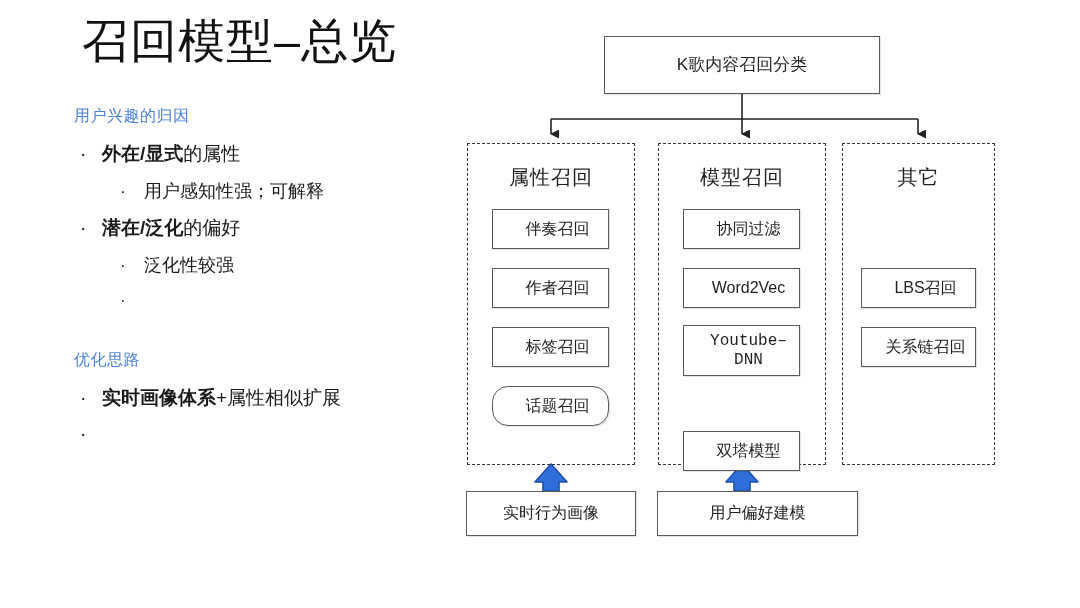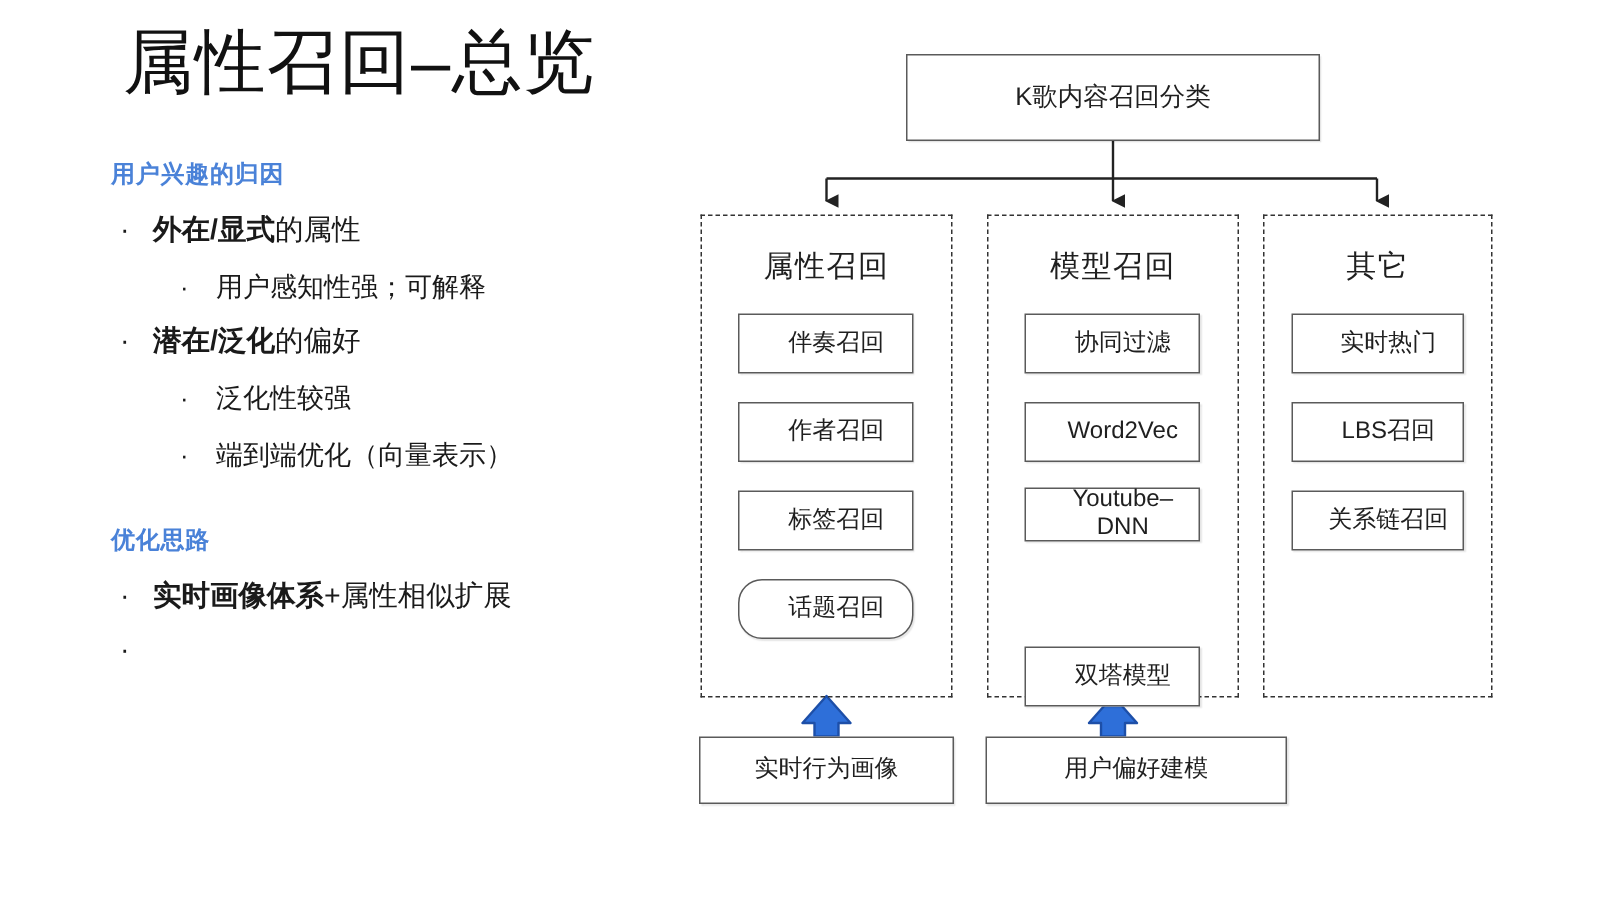--- a/index.html
+++ b/index.html
@@ -27,21 +27,21 @@
     font-weight: 400;
     letter-spacing: 1px;
     color: #111111;
     white-space: nowrap;
   }
 
   .section-head {
     position: absolute;
     left: 74px;
     font-size: 16px;
-    font-weight: bold;
+    font-weight: normal;
     color: #4a82d8;
     letter-spacing: 0.5px;
   }
   #head-attribution { top: 106px; }
   #head-optimization { top: 350px; }
 
   .bullet-row {
     position: absolute;
     display: flex;
     align-items: baseline;
@@ -119,36 +119,36 @@
   }
 
   
   #leaf-1-1 { left: 492px; top: 209px; }
   #leaf-1-2 { left: 492px; top: 268px; }
   #leaf-1-3 { left: 492px; top: 327px; }
   #leaf-1-4 { left: 492px; top: 386px; border-radius: 16px; }
   
   #leaf-2-1 { left: 683px; top: 209px; }
   #leaf-2-2 { left: 683px; top: 268px; }
-  #leaf-2-3 { left: 683px; top: 325px; height: 36px; }
+  #leaf-2-3 { left: 683px; top: 325px; height: 51px; font-family: Liberation Mono, monospace; }
   #leaf-2-4 { left: 683px; top: 386px; margin-top: 45px; }
   
   #leaf-3-1 { left: 861px; top: 209px; width: 115px; }
   #leaf-3-2 { left: 861px; top: 268px; width: 115px; }
   #leaf-3-3 { left: 861px; top: 327px; width: 115px; }
 
   #input-box-1 { left: 466px; top: 491px; width: 170px; height: 45px; }
   #input-box-2 { left: 657px; top: 491px; width: 201px; height: 45px; }
 </style>
 </head>
 <body>
 
 <div id="slide">
 
-  <div id="slide-title">属性召回–总览</div>
+  <div id="slide-title">召回模型–总览</div>
 
   <div class="section-head" id="head-attribution">用户兴趣的归因</div>
 
   <div class="bullet-row lvl1" style="top:142px;">
     <span class="bullet-dot">·</span>
     <span class="btxt"><b>外在/显式</b><span>的属性</span></span>
   </div>
 
   <div class="bullet-row lvl2" style="top:180px;">
     <span class="bullet-dot">·</span>
@@ -160,21 +160,20 @@
     <span class="btxt"><b>潜在/泛化</b><span>的偏好</span></span>
   </div>
 
   <div class="bullet-row lvl2" style="top:254px;">
     <span class="bullet-dot">·</span>
     <span class="btxt">泛化性较强</span>
   </div>
 
   <div class="bullet-row lvl2" style="top:292px;">
     <span class="bullet-dot">·</span>
-    <span class="btxt">端到端优化（向量表示）</span>
   </div>
 
   <div class="section-head" id="head-optimization">优化思路</div>
 
   <div class="bullet-row lvl1" style="top:386px;">
     <span class="bullet-dot">·</span>
     <span class="btxt"><b>实时画像体系</b><span>+属性相似扩展</span></span>
   </div>
 
   <div class="bullet-row lvl1" style="top:424px;">
@@ -221,20 +220,19 @@
   </div>
   <div class="node-box leaf" id="leaf-2-1">协同过滤</div>
   <div class="node-box leaf" id="leaf-2-2">Word2Vec</div>
   <div class="node-box leaf" id="leaf-2-3" style="white-space:pre-line;">Youtube–
 DNN</div>
   <div class="node-box leaf" id="leaf-2-4">双塔模型</div>
 
   <div class="group-box" id="group-3">
     <div class="group-title">其它</div>
   </div>
-  <div class="node-box leaf" id="leaf-3-1">实时热门</div>
   <div class="node-box leaf" id="leaf-3-2">LBS召回</div>
   <div class="node-box" id="input-box-1">实时行为画像</div>
 
   <div class="node-box leaf" id="leaf-3-3">关系链召回</div>
   <div class="node-box" id="input-box-2">用户偏好建模</div>
 
 </div>
 
 </body></html>

